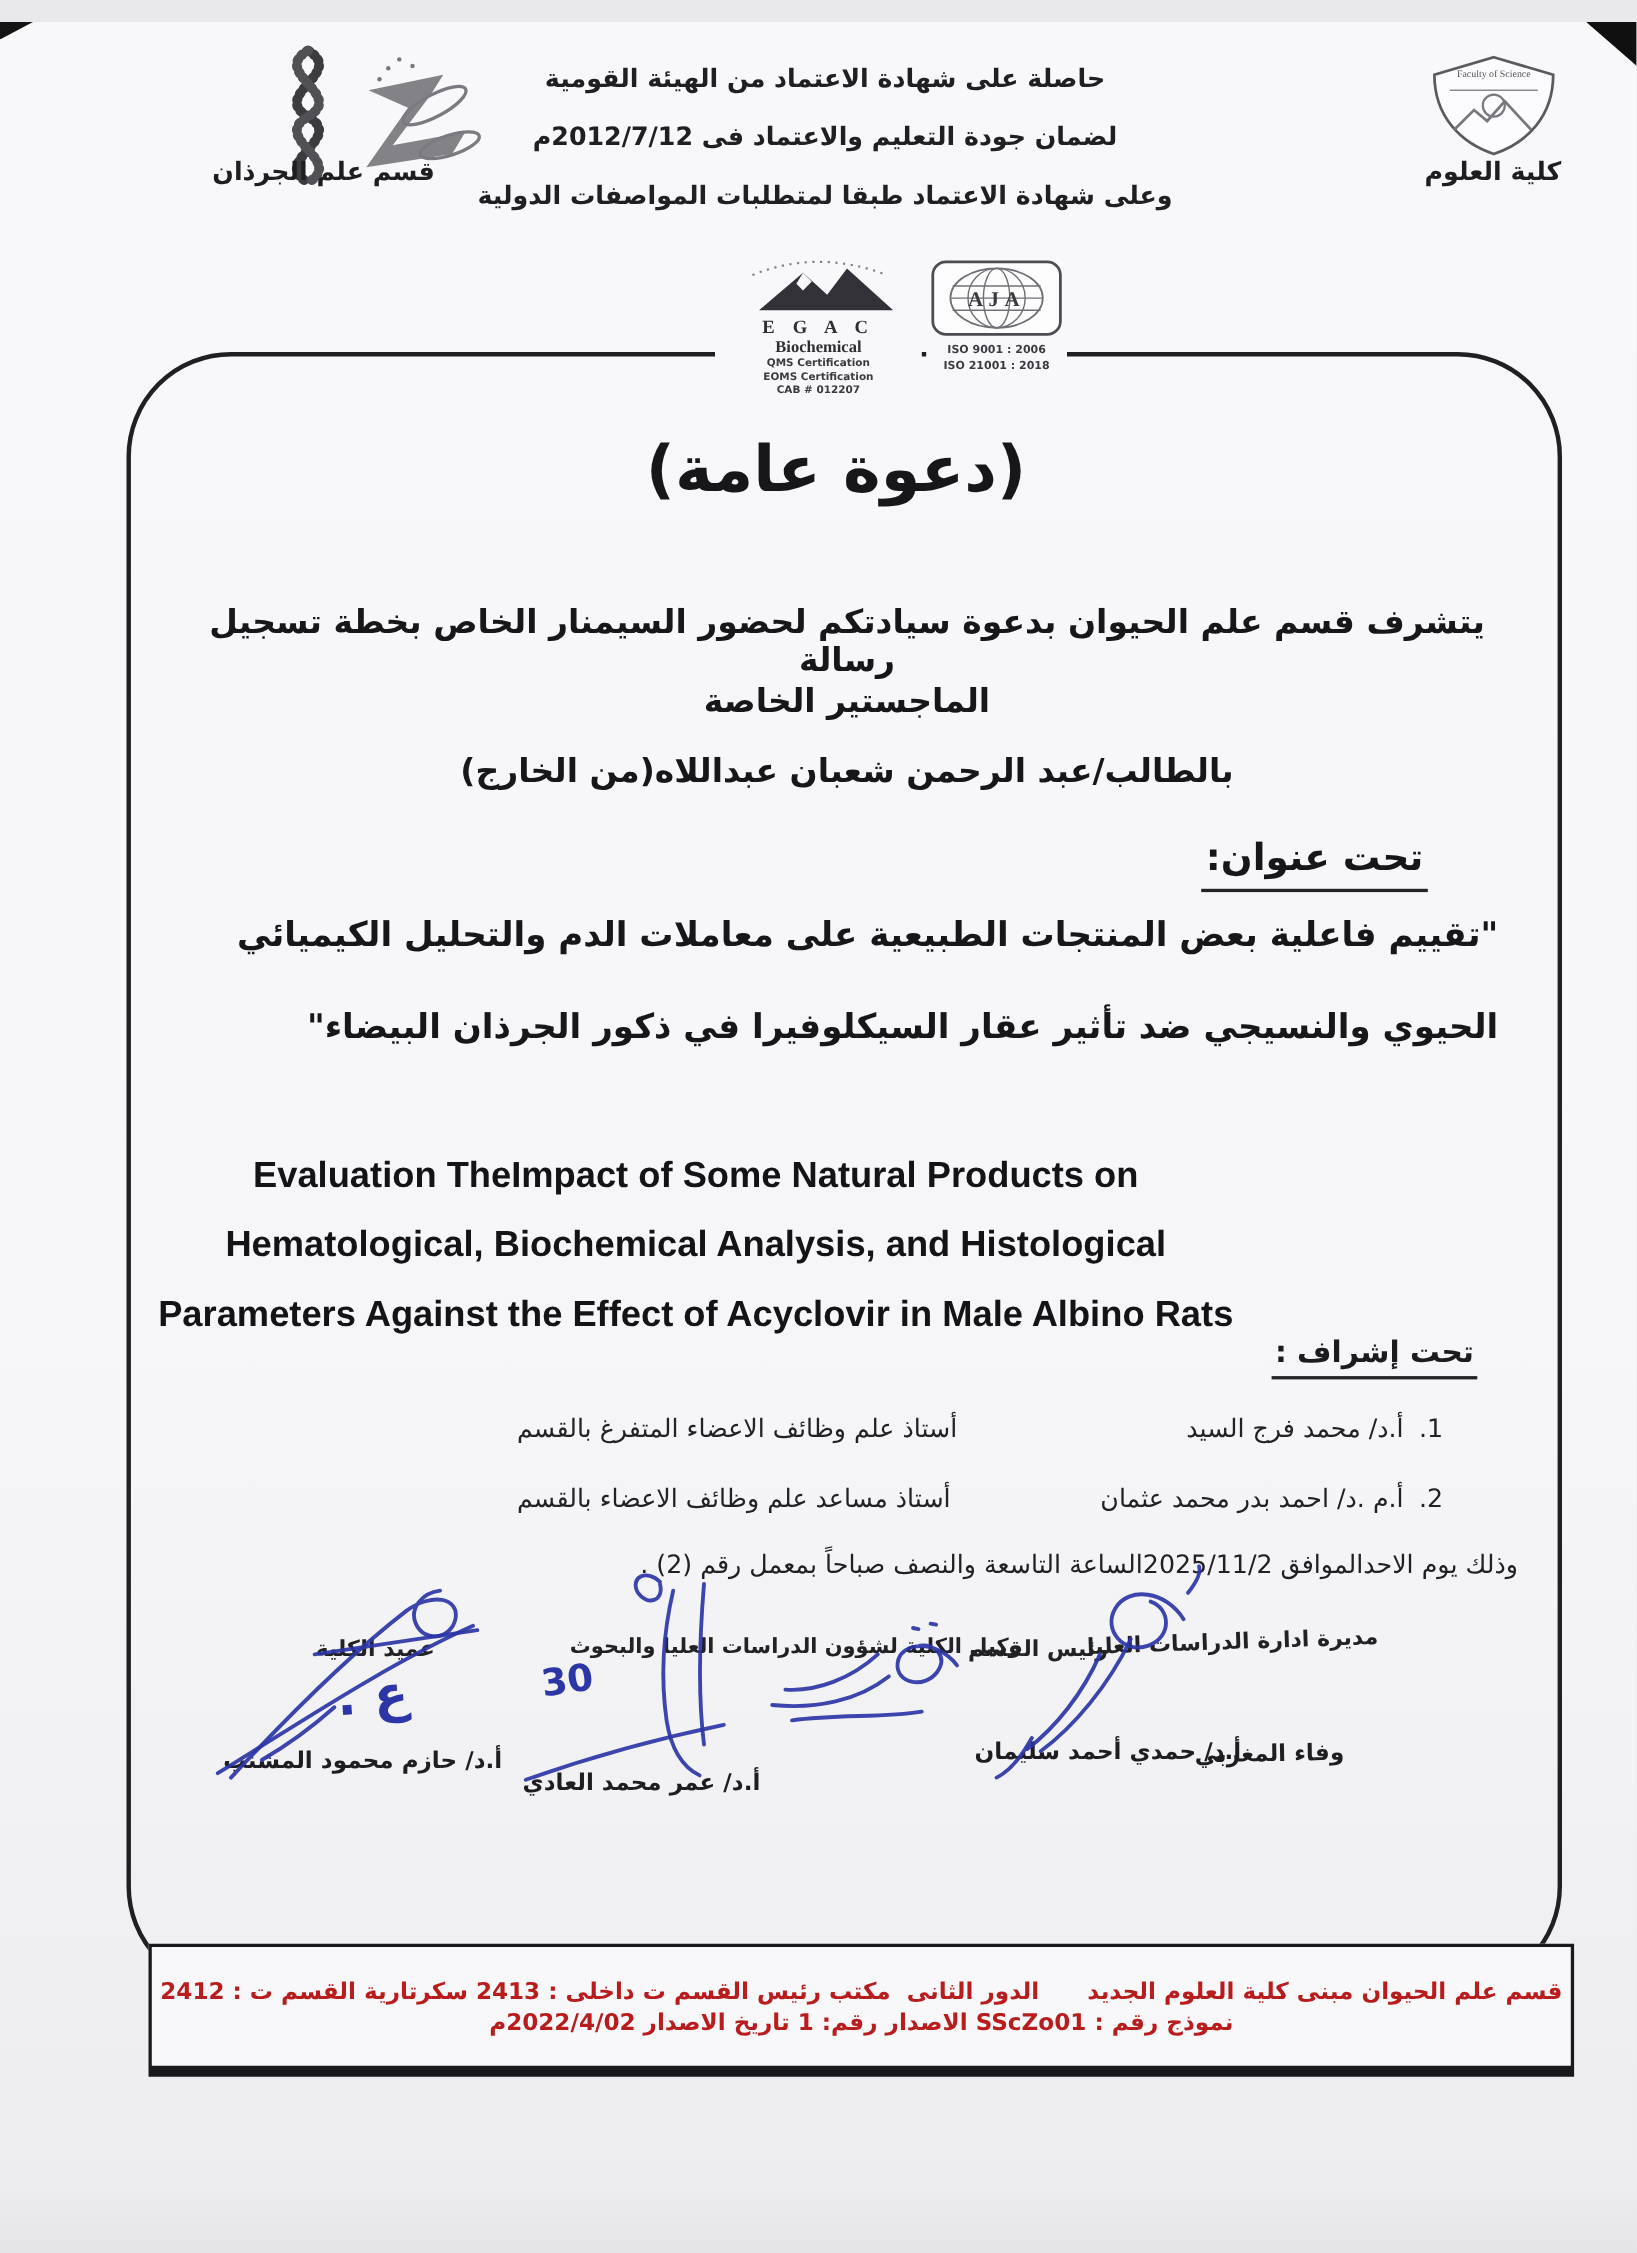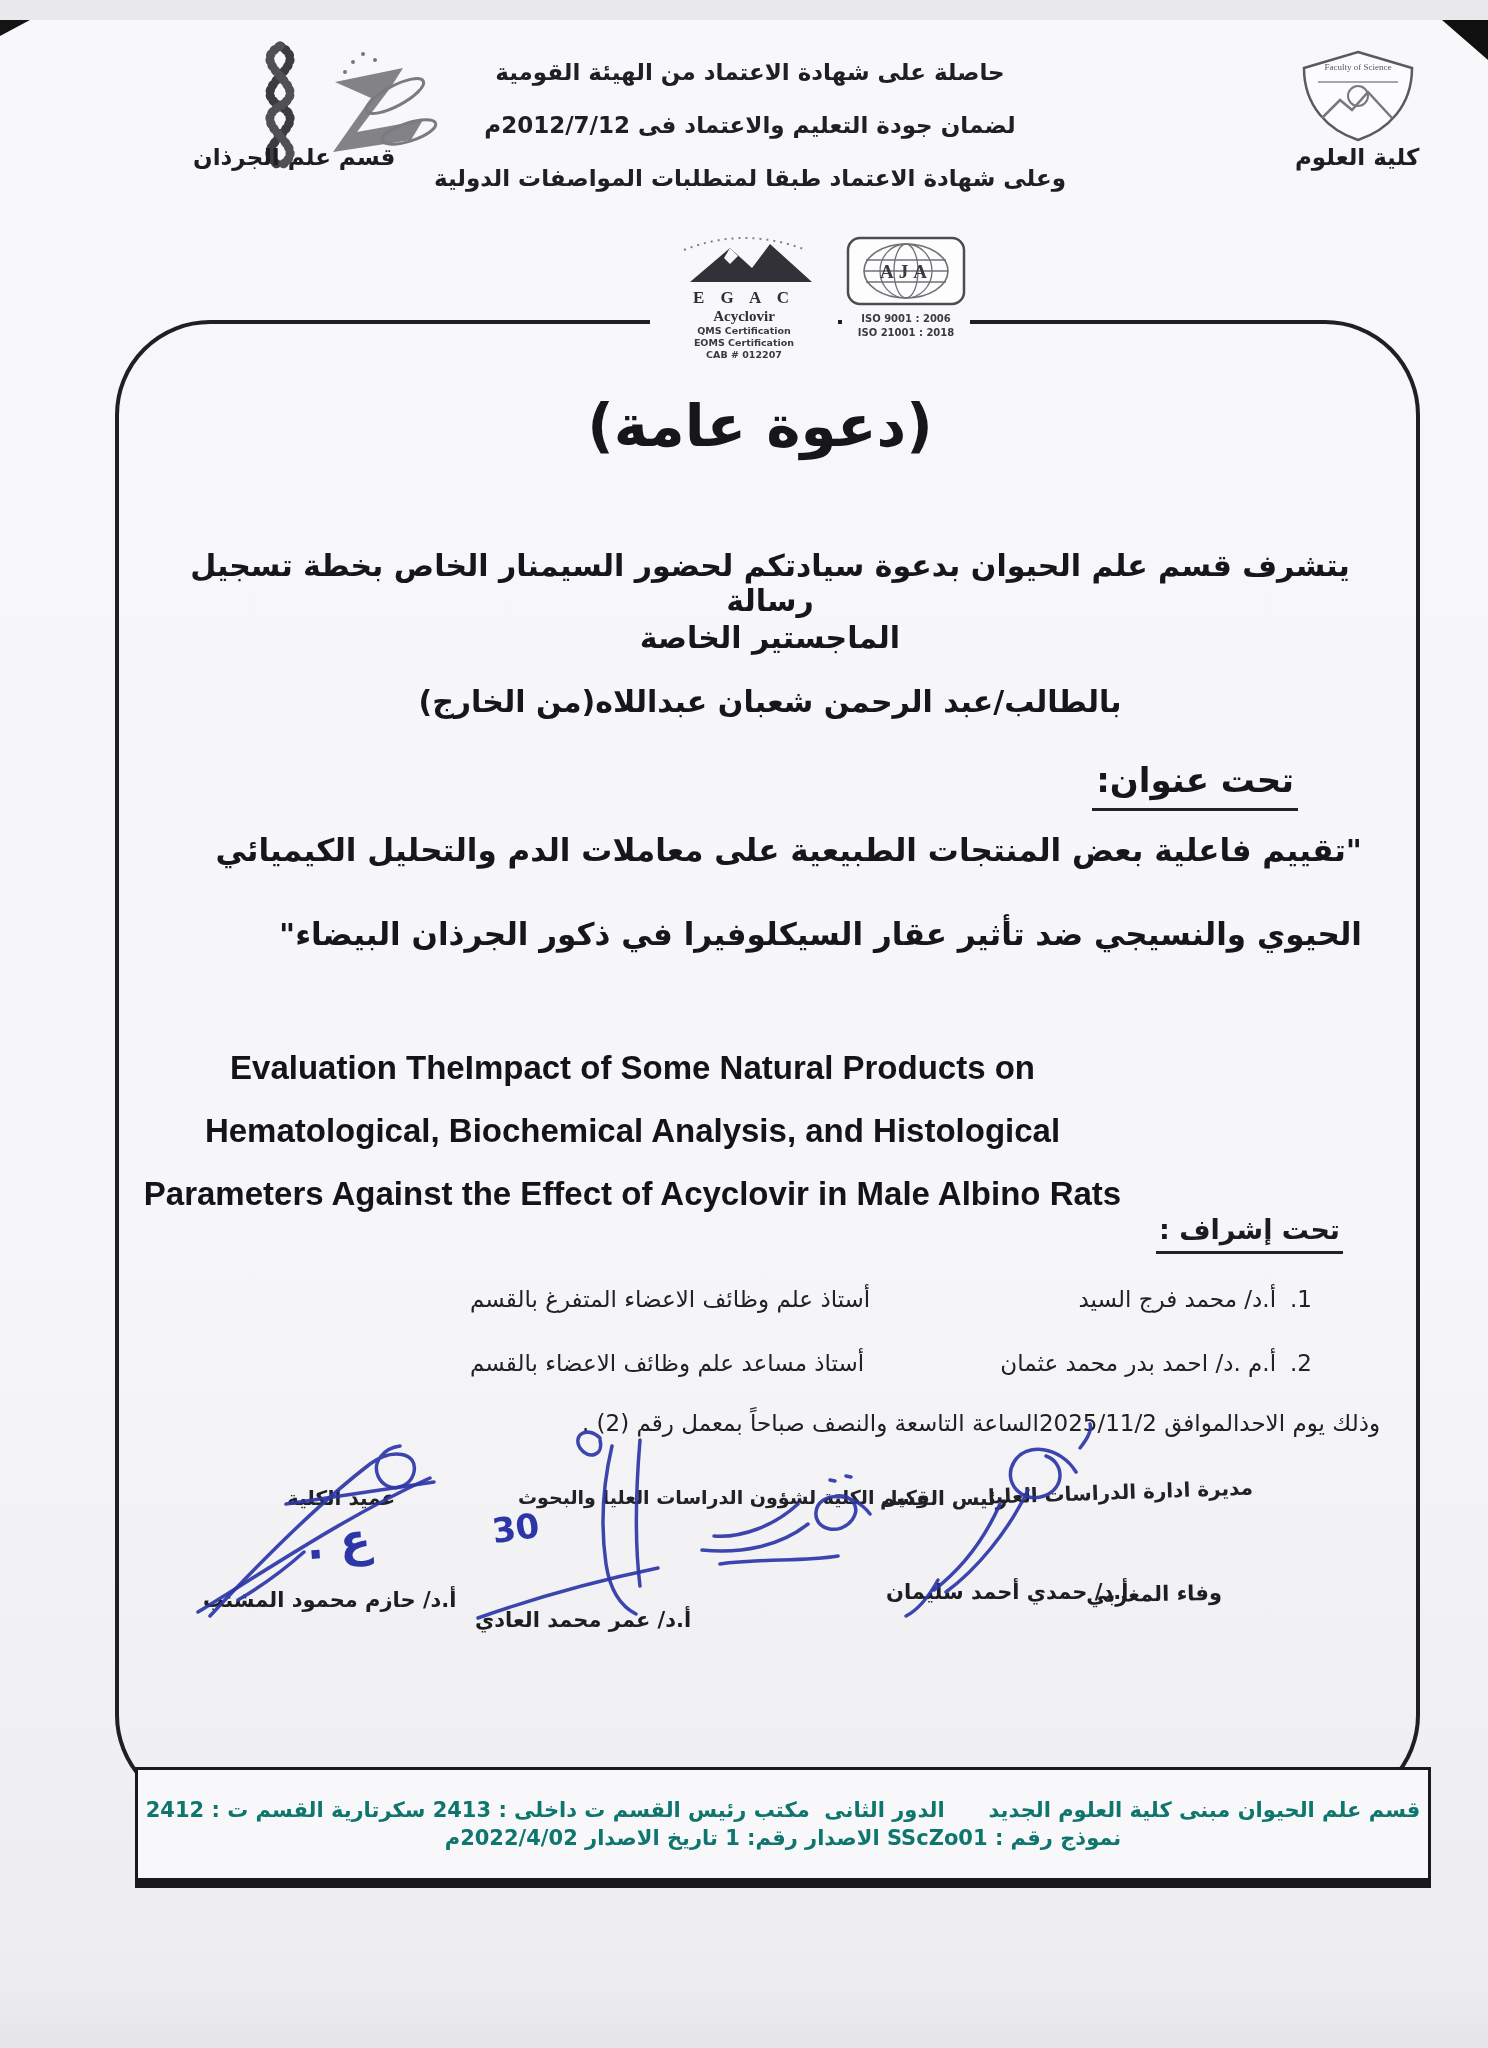--- a/index.html
+++ b/index.html
@@ -45,21 +45,21 @@
   .sig-name{font-size:21px;font-weight:600;color:#1e1e22;white-space:nowrap;}
   .handwriting{color:#2c36a6;font-weight:bold;}
   .hw-30{left:492px;top:1488px;font-size:34px;transform:rotate(-8deg);}
   .hw-ain{left:306px;top:1494px;font-size:46px;transform:rotate(-4deg);}
   svg.sig-overlay{left:0;top:1398px;z-index:5;pointer-events:none;}
   .sig-path{fill:none;stroke:#2c36a6;stroke-width:3.5;stroke-linecap:round;opacity:.92;}
   
   .footer-box{left:135px;top:1747px;width:1290px;height:108px;background:#f8f8fa;
     border:3px solid #1a1a1e;border-bottom-width:10px;z-index:4;
     display:flex;flex-direction:column;justify-content:center;gap:4px;}
-  .footer-line{font-size:21px;font-weight:600;text-align:center;white-space:pre-wrap;color:#0f766e;}
+  .footer-line{font-size:21px;font-weight:600;text-align:center;white-space:pre-wrap;color:#b91c1c;}
 </style>
 </head>
 <body>
 
 <div id="page">
 
   <div class="abs corner-tl"></div>
   <div class="abs corner-tr"></div>
 
   <div class="abs hdr-lines center ar">
@@ -92,21 +92,21 @@
 
   <div class="abs main-box"></div>
 
   <div class="abs badge badge-egac">
     <svg width="188" height="50" viewBox="0 0 188 50">
       <path d="M34 16 Q94 -8 156 16" fill="none" stroke="#808086" stroke-width="2" stroke-dasharray="2 5"></path>
       <polygon points="40,48 80,14 102,34 120,10 162,48" fill="#313137"></polygon>
       <polygon points="74,24 80,14 88,22 80,30" fill="#f8f8fa"></polygon>
     </svg>
     <div class="badge-title" style="font-size:17px;letter-spacing:6px;">E G A C</div>
-    <div class="badge-title" style="font-size:15px;">Acyclovir</div>
+    <div class="badge-title" style="font-size:15px;">Biochemical</div>
     <div class="badge-small">QMS Certification</div>
     <div class="badge-small">EOMS Certification</div>
     <div class="badge-small">CAB # 012207</div>
   </div>
 
   <div class="abs badge badge-aja">
     <svg width="128" height="74" viewBox="0 0 128 74">
       <rect x="6" y="4" width="116" height="66" rx="12" fill="#fdfdfe" stroke="#4c4c52" stroke-width="2.5"></rect>
       <ellipse cx="64" cy="37" rx="42" ry="27" fill="none" stroke="#6f6f76" stroke-width="1.6"></ellipse>
       <ellipse cx="64" cy="37" rx="26" ry="27" fill="none" stroke="#6f6f76" stroke-width="1.3"></ellipse>

